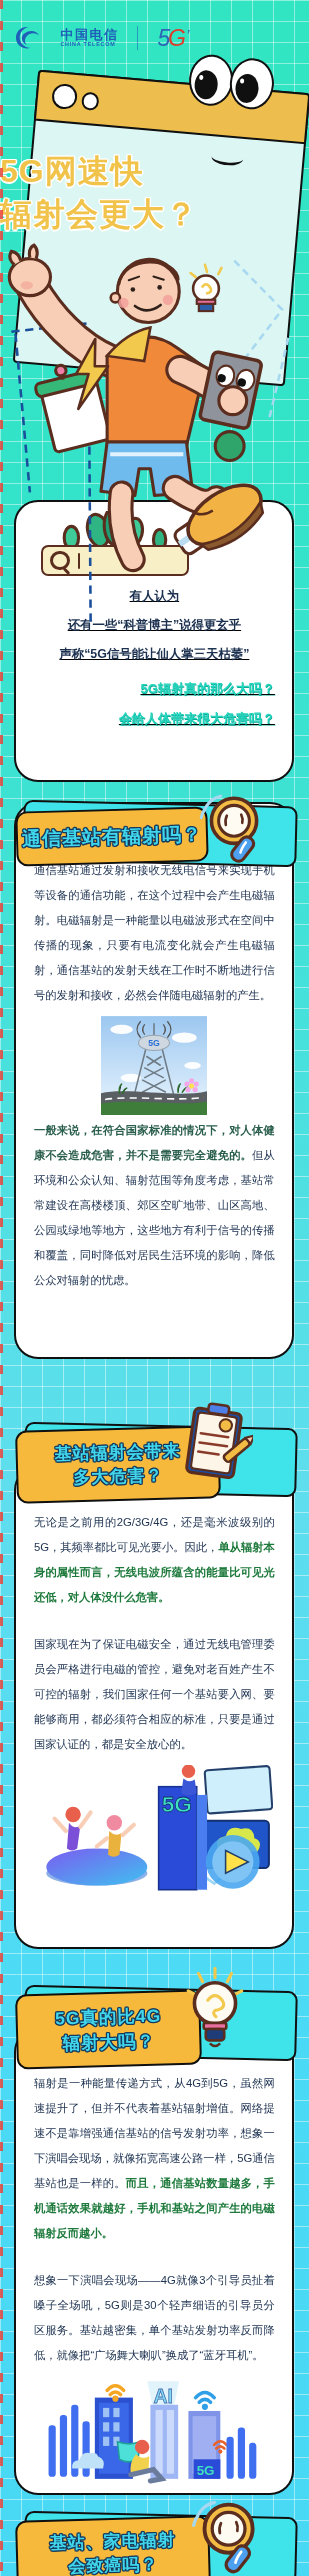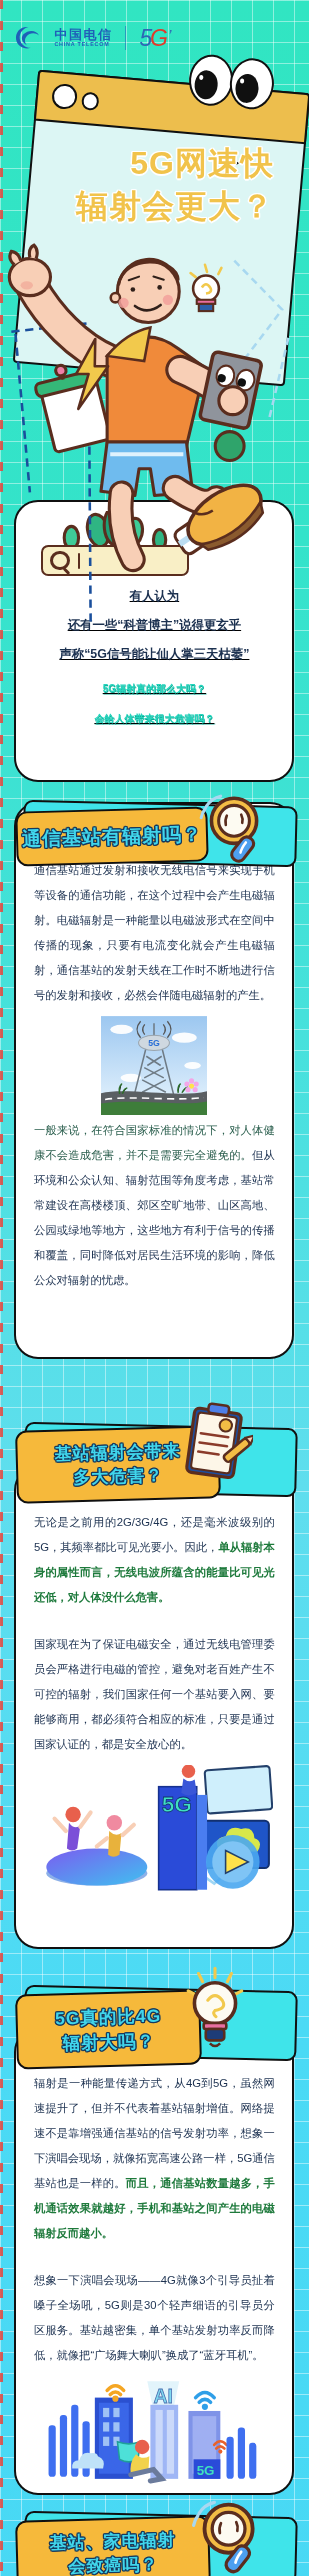--- a/index.html
+++ b/index.html
@@ -6,21 +6,21 @@
   body{font-family:"Liberation Sans",sans-serif;}
   .page{position:relative;width:309px;height:3382px;overflow:hidden;
     background:
       repeating-linear-gradient(0deg, rgba(255,255,255,.45) 0 1px, transparent 1px 21px),
       repeating-linear-gradient(90deg, rgba(255,255,255,.45) 0 1px, transparent 1px 21px),
       linear-gradient(180deg,#31E5C2 0%,#34E3CA 16%,#46E1DB 30%,#5FDEEE 44%,#4BDAF5 60%,#47D8F4 82%,#45D6F3 100%);}
   .edge-dashes{position:absolute;left:0;top:0;width:3.1px;height:100%;z-index:9;
     background:repeating-linear-gradient(180deg,#E8453C 0 9.3px,transparent 9.3px 21px);opacity:.85;}
 
   
-  .logo{position:absolute;top:24px;left:13.4px;display:flex;align-items:center;gap:13px;z-index:3;}
+  .logo{position:absolute;top:24px;left:13.4px;display:flex;align-items:center;gap:19px;z-index:3;}
   .logo-txt{display:flex;flex-direction:column;line-height:1.05;}
   .logo-cn{font-size:13px;font-weight:900;color:#1F5FB8;letter-spacing:1.5px;}
   .logo-en{font-size:5.4px;font-weight:700;color:#1F5FB8;letter-spacing:0.8px;}
   .logo-div{width:1px;height:24px;background:rgba(31,95,184,.55);}
   .logo-5g{font-size:23px;font-weight:400;font-style:italic;line-height:1;}
   .g5-five{color:#2E66B5;} .g5-gee{color:#E03A2B;margin-left:-2.1px;} .g5-tick{color:#2E66B5;font-size:15.5px;vertical-align:top;}
 
   
   .hero-card{position:absolute;left:25px;top:81px;width:269px;height:290px;background:#DCF6F4;
     border:2.1px solid #101010;border-radius:4.1px;transform:rotate(5deg);z-index:1;}
@@ -28,42 +28,42 @@
     border:2.1px solid #101010;border-radius:4.1px 4.1px 0 0;}
   .bar-dot{position:absolute;background:#fff;border:2.1px solid #101010;border-radius:50%;}
   .dot-big{left:14.4px;top:10.3px;width:20.6px;height:20.6px;}
   .dot-small{left:44px;top:16.5px;width:13.4px;height:13.4px;}
   .eyes{position:absolute;left:149px;top:-32px;display:flex;}
   .eye{width:40px;height:47px;background:#fff;border:2.6px solid #101010;border-radius:50%;position:relative;}
   .eye+.eye{margin-left:-3.1px;}
   .pupil{position:absolute;left:4.1px;bottom:4.1px;width:23px;height:29px;background:#101010;border-radius:50%;}
   .pupil:after{content:"";position:absolute;left:3.6px;top:5.2px;width:4.6px;height:4.6px;background:#fff;border-radius:50%;}
   .hero-smile{position:absolute;left:178px;top:61px;width:32px;height:13.4px;border-bottom:3.6px solid #101010;border-radius:0 0 50% 50%;}
-  .hero-text{position:absolute;left:0;top:142px;width:274px;text-align:right;z-index:3;}
+  .hero-text{position:absolute;left:0;top:150px;width:274px;text-align:left;z-index:3;}
   .hero-title{font-size:32px;font-weight:900;color:#F1C34B;line-height:43px;letter-spacing:1px;
     text-shadow:-1.5px 0 #fff,1.5px 0 #fff,0 -1.5px #fff,0 1.5px #fff,-1px -1px #fff,1px 1px #fff,-1px 1px #fff,1px -1px #fff;}
   .hero-sub{margin-top:14.4px;font-size:15.5px;font-weight:900;color:#6FE9C9;letter-spacing:0.5px;
     text-shadow:-1px 0 #1E3C60,1px 0 #1E3C60,0 -1px #1E3C60,0 1px #1E3C60,-0.5px -0.5px #1E3C60,0.5px 0.5px #1E3C60;}
 
   
   .card{position:absolute;left:14.4px;width:280px;background:#fff;border:2.1px solid #101010;border-radius:24px;box-sizing:border-box;z-index:2;}
   .card-body{padding:0 17.5px;}
   .para{font-size:11.3px;line-height:25px;color:#1C3150;text-align:justify;font-weight:500;margin:0;}
   .para+.para{margin-top:21.6px;}
   .hl-green{color:#1E7A3C;font-weight:800;}
-  .hl-teal-green{color:#2A5E4D;font-weight:400;}
+  .hl-teal-green{color:#2A5E4D;font-weight:700;}
 
   #card1{top:500px;height:282px;z-index:2;}
   .search-wrap{position:relative;margin:3.1px 0 0 7.2px;width:160px;height:70px;}
   .search-bar{position:absolute;left:0;top:33px;width:144px;height:27px;background:#F9EFC6;border:2.6px solid #5A2D1E;border-radius:7.2px;display:flex;align-items:center;}
   .mag{position:relative;width:13.4px;height:13.4px;border:3.1px solid #5A2D1E;border-radius:50%;margin-left:7.2px;}
   .mag:after{content:"";position:absolute;left:11.3px;top:13.4px;width:3.1px;height:8.2px;background:#5A2D1E;border-radius:1.5px;transform:rotate(-45deg);}
   .cursor{margin-left:8.2px;width:2.6px;height:15.5px;background:#5A2D1E;border-radius:1px;}
   .intro-line{text-align:center;font-size:12.4px;color:#1C3150;line-height:29px;font-weight:600;}
-  .intro-q{text-align:center;font-size:10px;color:#25D5BD;font-weight:900;line-height:30px;
+  .intro-q{text-align:right;font-size:13px;color:#25D5BD;font-weight:900;line-height:30px;
     text-shadow:0.5px 0.5px 0 #0FA893;}
 
   #card2{top:802px;height:557px;} #card2 .card-body{padding-top:54px;}
   #card3{top:1466px;height:483px;} #card3 .card-body{padding-top:42px;}
   #card4{top:2028px;height:467px;} #card4 .card-body{padding-top:41px;}
   #card5{top:2564px;height:784px;} #card5 .card-body{padding-top:43px;}
   .fig{display:block;margin:8.2px auto 3.1px auto;}
 
   
   .sec{position:absolute;left:15.5px;width:278px;z-index:4;}

